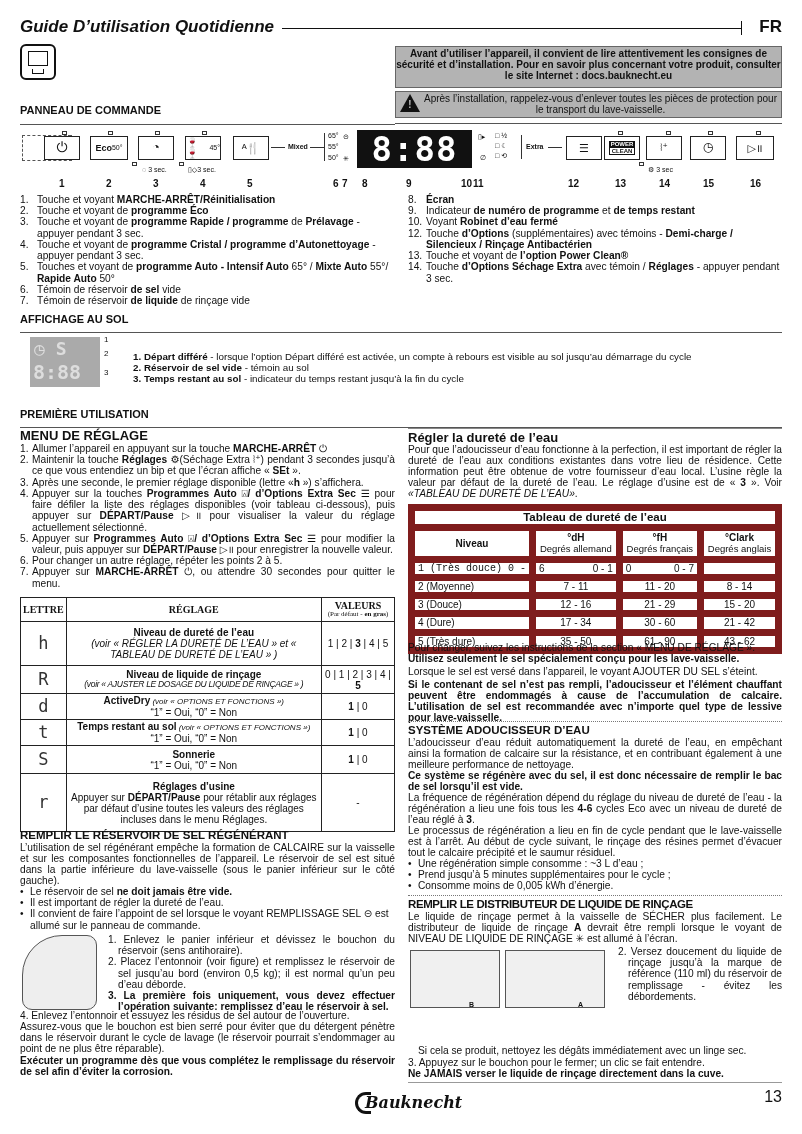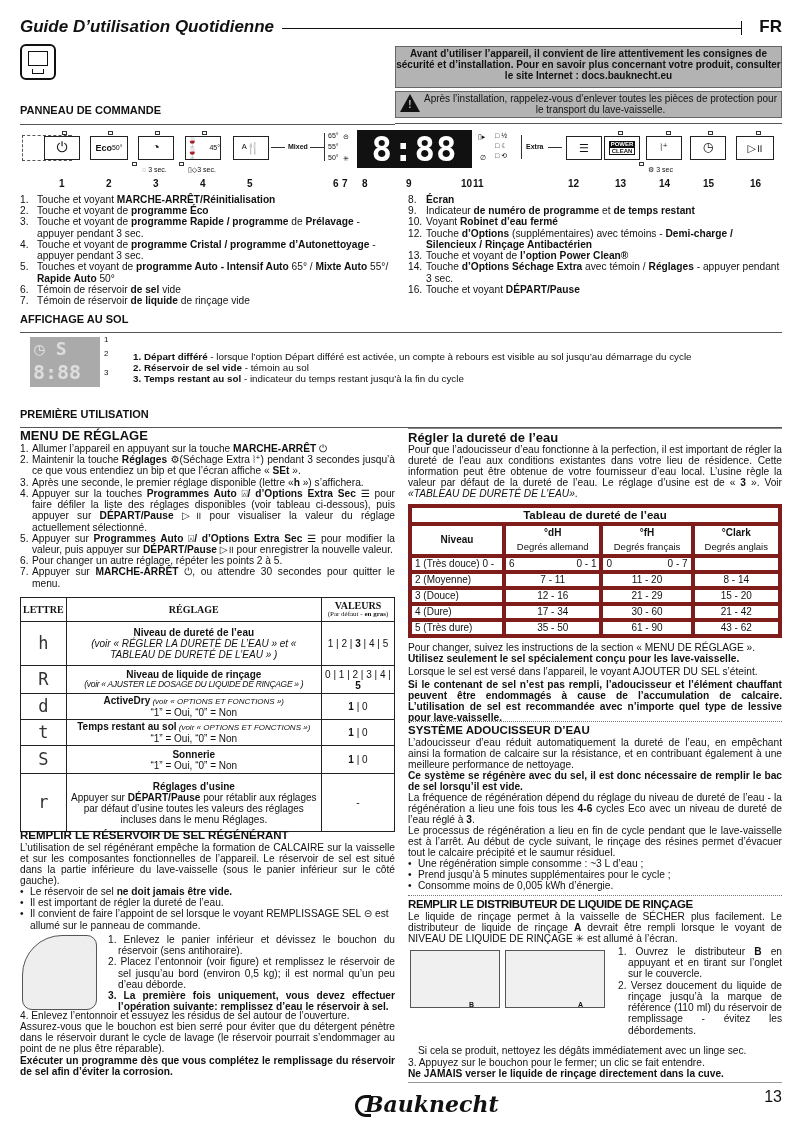--- a/index.html
+++ b/index.html
@@ -48,24 +48,24 @@
   .floor-img .seg { position: absolute; color: #ddd; font-family: "DejaVu Sans Mono", monospace; font-weight: bold; }
   .floor-list { position: absolute; left: 133px; top: 352px; font-size: 9.8px; line-height: 1.12; }
 
   .subh { position: absolute; font-size: 13px; font-weight: bold; }
   .para { position: absolute; font-size: 10.2px; line-height: 1.08; text-align: justify; }
 
   table { border-collapse: collapse; position: absolute; }
   .settings td, .settings th { border: 1px solid #222; font-size: 10px; text-align: center; vertical-align: middle; padding: 0 2px; line-height: 1.1; }
   .settings th { font-weight: bold; }
   .settings .let { font-family: "DejaVu Sans Mono", monospace; font-size: 17px; color: #333; }
-  .hard td, .hard th { border: 4px solid #7f1d1d; font-size: 10px; text-align: center; padding: 0 3px; height: 16px; }
+  .hard td, .hard th { border: 7px solid #7f1d1d; font-size: 10px; text-align: center; padding: 0 3px; height: 16px; }
   .hard .left { text-align: left; }
   .dots { position: absolute; border-top: 1px dotted #777; }
-  .logo { position: absolute; left: 355px; top: 1092px; font-family: "DejaVu Serif", serif; font-style: italic; font-weight: bold; font-size: 22px; }
+  .logo { position: absolute; left: 355px; top: 1092px; font-family: "DejaVu Serif", serif; font-style: italic; font-weight: bold; font-size: 16px; }
   .logo .c { display: inline-block; width: 16px; height: 22px; border: 3px solid #111; border-right: none; border-radius: 12px 0 0 12px; vertical-align: middle; margin-right: -6px; }
   .page { position: absolute; right: 20px; top: 1088px; font-size: 16px; }
   .fig { position: absolute; border: 1px solid #555; background: #f3f3f3; }
 </style>
 </head>
 <body>
 
 <div class="hdr">
   <div class="title">Guide D’utilisation Quotidienne</div>
   <div class="rule"></div>
@@ -235,24 +235,20 @@
       <span class="n" style="width: 18px;">12.</span>
       <span>Touche <b>d’Options</b> (supplémentaires) avec témoins - <b>Demi-charge / Silencieux / Rinçage Antibactérien</b></span>
     </div>
     <div class="it">
       <span class="n" style="width: 18px;">13.</span>
       <span>Touche et voyant de <b>l’option Power Clean®</b></span>
     </div>
     <div class="it">
       <span class="n" style="width: 18px;">14.</span>
       <span>Touche <b>d’Options Séchage Extra</b> avec témoin / <b>Réglages</b> - appuyer pendant 3 sec.</span>
-    </div>
-    <div class="it">
-      <span class="n" style="width: 18px;">16.</span>
-      <span>Touche et voyant <b>DÉPART/Pause</b></span>
     </div>
   </div>
 
 <div class="sec-h" style="left:20px; top:313px;">AFFICHAGE AU SOL</div>
 <div class="sec-rule" style="left:20px; width:762px; top:332px;"></div>
 <div class="floor-img">
   <div class="seg" style="left:4px; top:2px; font-size:18px;">◷ S</div>
   <div class="seg" style="left:3px; top:24px; font-size:20px;">8:88</div>
 </div>
 <div style="position:absolute; left:104px; top:336px; font-size:8px;">1</div>
@@ -383,21 +379,21 @@
     <th style="border-bottom:none;">°dH</th>
     <th style="border-bottom:none;">°fH</th>
     <th style="border-bottom:none;">°Clark</th>
   </tr>
   <tr>
     <td style="border-top:none; font-size:9.5px;">Degrés allemand</td>
     <td style="border-top:none; font-size:9.5px;">Degrés français</td>
     <td style="border-top:none; font-size:9.5px;">Degrés anglais</td>
   </tr>
   <tr>
-    <td class="left" style="white-space:nowrap;">1 (Très douce) 0 - </td>
+    <td class="left" style="white-space:nowrap;font-family:Liberation Mono, monospace;">1 (Très douce) 0 - </td>
     <td class="left"><span>6</span><span style="float:right;">0 - 1</span></td>
     <td class="left"><span>0</span><span style="float:right;">0 - 7</span></td>
     <td></td>
   </tr>
   </tbody>
     <tbody id="hard-body">
       <tr>
         <td class="left">2 (Moyenne)</td>
         <td>7 - 11</td>
         <td>11 - 20</td>
@@ -454,21 +450,20 @@
 <div class="subh" style="left:408px; top:898px; font-size:11.5px; letter-spacing:-0.4px;">REMPLIR LE DISTRIBUTEUR DE LIQUIDE DE RINÇAGE</div>
 <div class="para" style="left:408px; top:911px; width:374px;" id="rinse-p1">Le liquide de rinçage permet à la vaisselle de SÉCHER plus facilement. Le distributeur de liquide de rinçage <b>A</b> devrait être rempli lorsque le voyant de NIVEAU DE LIQUIDE DE RINÇAGE ✳ est allumé à l’écran.</div>
 
 <div class="fig" style="left:410px; top:950px; width:90px; height:58px; background:#f0f0f0;">
   <div style="position:absolute; left:58px; top:50px; font-size:7px; font-weight:bold;">B</div>
 </div>
 <div class="fig" style="left:505px; top:950px; width:100px; height:58px; background:#f0f0f0;">
   <div style="position:absolute; left:72px; top:50px; font-size:7px; font-weight:bold;">A</div>
 </div>
 <div class="list" style="left:618px; top:946px; width:164px; text-align:justify;" id="rinse-steps">
-    <div style="padding-left: 10px; text-indent: -10px;">1. Ouvrez le distributeur <b>B</b> en appuyant et en tirant sur l’onglet sur le couvercle.</div>
     <div style="padding-left: 10px; text-indent: -10px;">2. Versez doucement du liquide de rinçage jusqu’à la marque de référence (110 ml) du réservoir de remplissage - évitez les débordements.</div>
   </div>
 
 <div class="para" style="left:418px; top:1045px; width:364px;">Si cela se produit, nettoyez les dégâts immédiatement avec un linge sec.</div>
 <div class="para" style="left:408px; top:1057px; width:374px;">3. Appuyez sur le bouchon pour le fermer; un clic se fait entendre.</div>
 <div class="para" style="left:408px; top:1068px; width:374px; font-weight:bold;">Ne JAMAIS verser le liquide de rinçage directement dans la cuve.</div>
 
 <div class="sec-rule" style="left:408px; width:374px; top:1082px; border-color:#999;"></div>
 <div class="logo"><span class="c"></span><span>Bauknecht</span></div>
 <div class="page">13</div>

